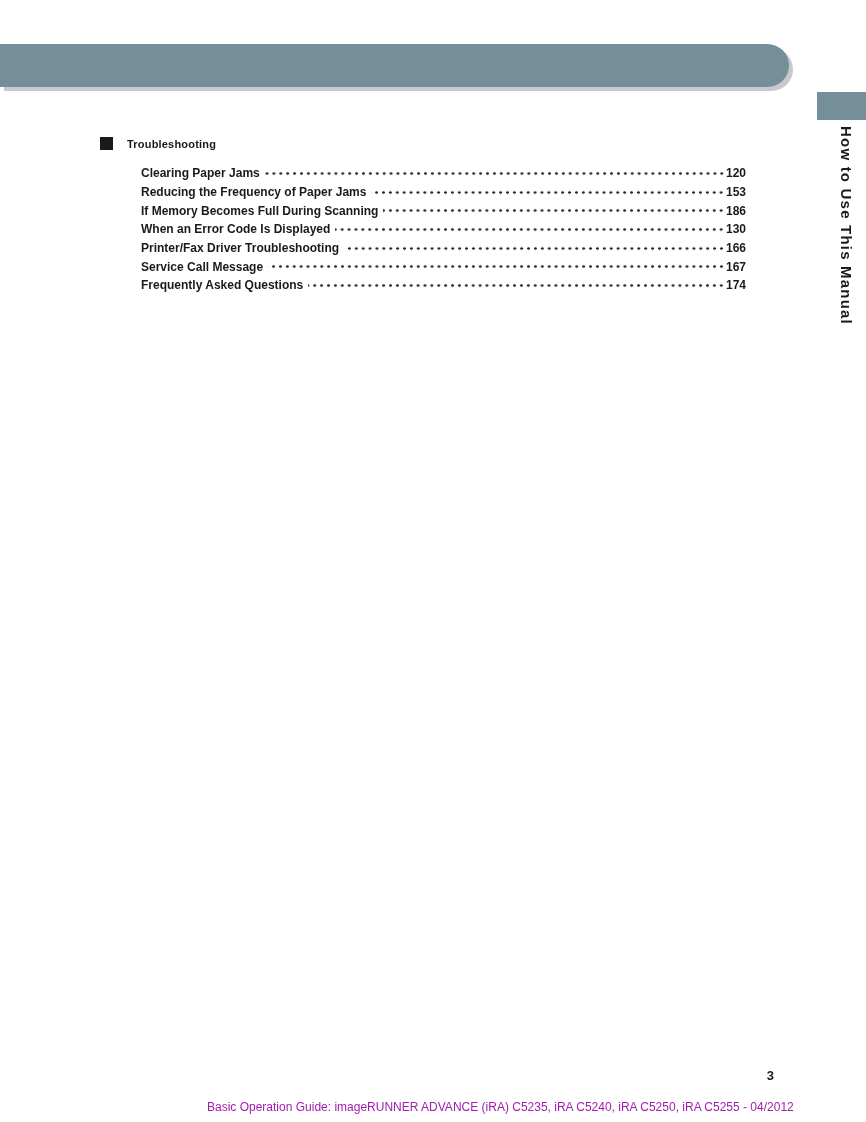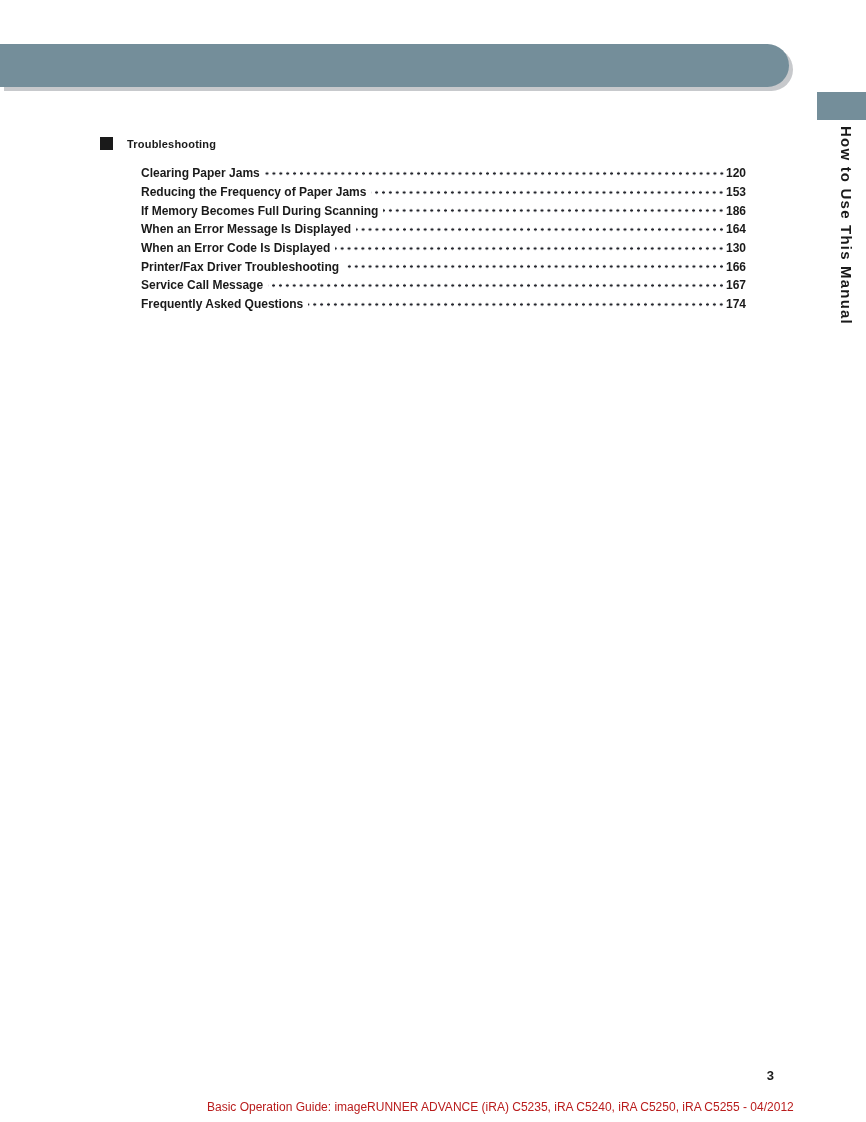--- a/index.html
+++ b/index.html
@@ -58,21 +58,21 @@
     background-repeat:repeat-x;
     background-position:right center;
   }
   .toc-page{white-space:nowrap;flex:none;}
   .pagenum{
     position:absolute;top:1068px;right:92px;
     font-size:13px;font-weight:bold;color:var(--text);
   }
   .footer{
     position:absolute;left:207px;top:1100px;
-    font-size:12px;color:#b91c1c;white-space:nowrap;
+    font-size:12px;color:#a21caf;white-space:nowrap;
   }
 </style>
 </head>
 <body>
 
 <div class="top-bar"></div>
 
 <div class="side-tab"></div>
 
 <div class="side-label">How to Use This Manual</div>
@@ -95,25 +95,20 @@
     <span class="toc-page">153</span>
   </div>
 
 
   <div class="toc-row">
     <span class="toc-label">If Memory Becomes Full During Scanning</span>
     <span class="leader"></span>
     <span class="toc-page">186</span>
   </div>
 
-  <div class="toc-row">
-    <span class="toc-label">When an Error Message Is Displayed</span>
-    <span class="leader"></span>
-    <span class="toc-page">164</span>
-  </div>
 
   <div class="toc-row">
     <span class="toc-label">When an Error Code Is Displayed</span>
     <span class="leader"></span>
     <span class="toc-page">130</span>
   </div>
 
   <div class="toc-row">
     <span class="toc-label">Printer/Fax Driver Troubleshooting</span>
     <span class="leader"></span>

